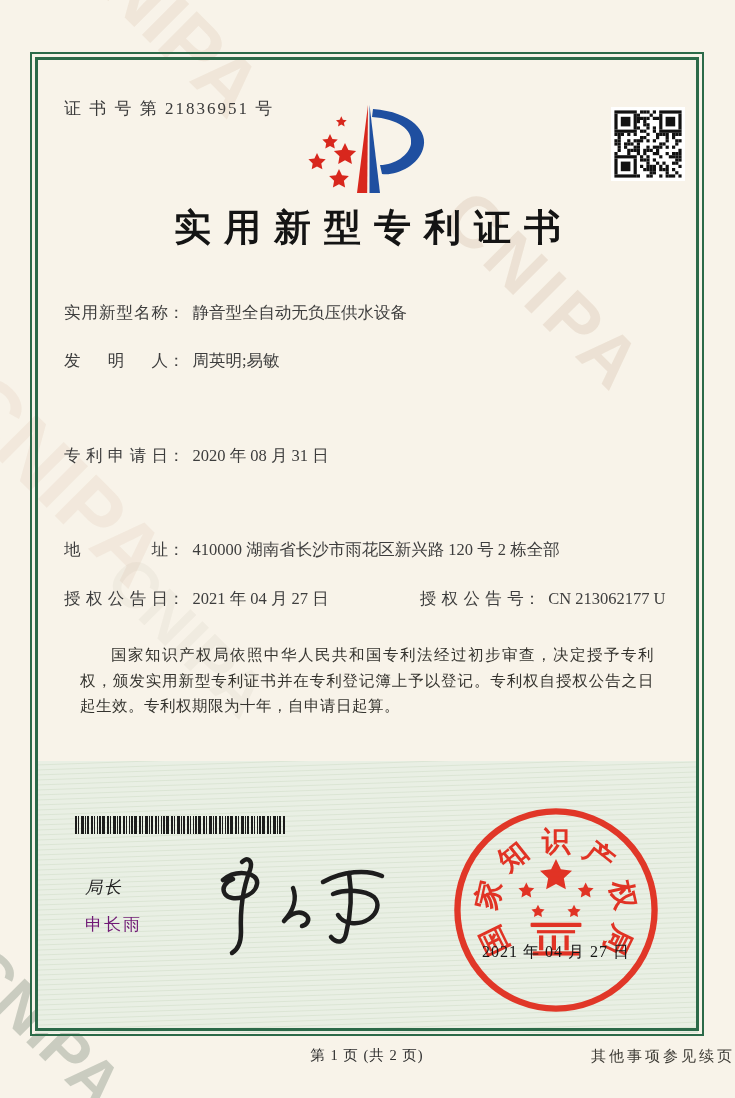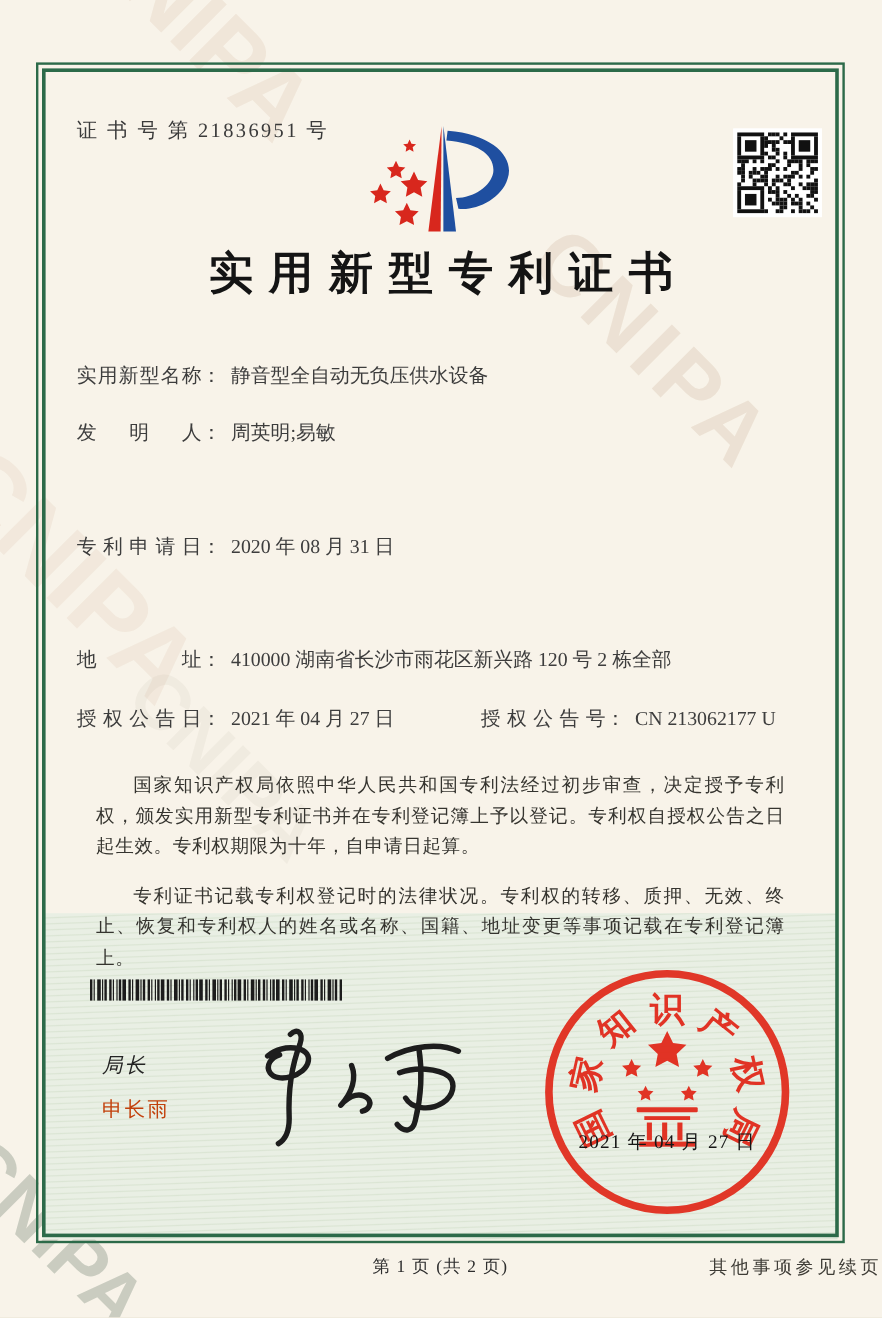--- a/index.html
+++ b/index.html
@@ -44,34 +44,34 @@
     text-align:center; font-size:37px; font-weight:bold; color:#141414;
     letter-spacing:13px; text-indent:13px;
   }
 
   .field-row { position:absolute; left:64px; font-size:16.5px; white-space:nowrap; color:#3d3d3d; }
   .field-label {
     display:inline-block; width:104px; text-align:justify; text-align-last:justify;
     vertical-align:bottom;
   }
   .field-colon { margin-right:8px; }
-  .grant-right { margin-left:72px; }
+  .grant-right { margin-left:91px; }
 
   .paragraphs {
     position:absolute; left:64px; top:626px; width:606px;
     font-size:15.5px; line-height:25.5px; color:#35342f; letter-spacing:0.5px;
     text-align:justify;
   }
   .paragraphs p { text-indent:2em; margin:16px; }
 
   .barcode { position:absolute; left:75px; top:816px; width:213px; height:18px; }
 
   .signoff-title { position:absolute; left:85px; top:876px; font-size:17px; color:#232323;
     font-family:"Liberation Sans","DejaVu Sans",sans-serif; letter-spacing:2px;font-style:italic; }
-  .signoff-name  { position:absolute; left:85px; top:913px; font-size:17px; color:#c2410c;
+  .signoff-name  { position:absolute; left:85px; top:913px; font-size:17px; color:#701a75;
     font-family:"Liberation Sans","DejaVu Sans",sans-serif; letter-spacing:2px; }
   .signature { position:absolute; left:196px; top:846px; width:205px; height:122px; }
 
   .seal { position:absolute; left:450px; top:804px; width:212px; height:212px; }
   .seal-date {
     position:absolute; left:446px; top:942px; width:220px; text-align:center;
     font-size:16px; color:#161616; letter-spacing:1px; white-space:nowrap;
   }
 
   .page-number {
@@ -283,21 +283,20 @@
   </div>
   <div class="field-row" style="top:539px">
     <span class="field-label">地址</span><span class="field-colon">：</span><span>410000 湖南省长沙市雨花区新兴路 120 号 2 栋全部</span>
   </div>
   <div class="field-row" style="top:588px">
     <span class="field-label">授权公告日</span><span class="field-colon">：</span><span>2021 年 04 月 27 日</span><span class="grant-right"><span class="field-label">授权公告号</span><span class="field-colon">：</span><span>CN 213062177 U</span></span>
   </div>
 
   <div class="paragraphs">
     <p>国家知识产权局依照中华人民共和国专利法经过初步审查，决定授予专利权，颁发实用新型专利证书并在专利登记簿上予以登记。专利权自授权公告之日起生效。专利权期限为十年，自申请日起算。</p>
-    <p>专利证书记载专利权登记时的法律状况。专利权的转移、质押、无效、终止、恢复和专利权人的姓名或名称、国籍、地址变更等事项记载在专利登记簿上。</p>
   </div>
 
   <svg class="barcode" id="barcode" viewBox="0 0 213 18" preserveAspectRatio="none">
       <rect x="0" y="0" width="2" height="18" fill="#1c1c1c"></rect>
       <rect x="3" y="0" width="1" height="18" fill="#1c1c1c"></rect>
       <rect x="6" y="0" width="3" height="18" fill="#1c1c1c"></rect>
       <rect x="10" y="0" width="1" height="18" fill="#1c1c1c"></rect>
       <rect x="12" y="0" width="2" height="18" fill="#1c1c1c"></rect>
       <rect x="16" y="0" width="2" height="18" fill="#1c1c1c"></rect>
       <rect x="19" y="0" width="1" height="18" fill="#1c1c1c"></rect>

